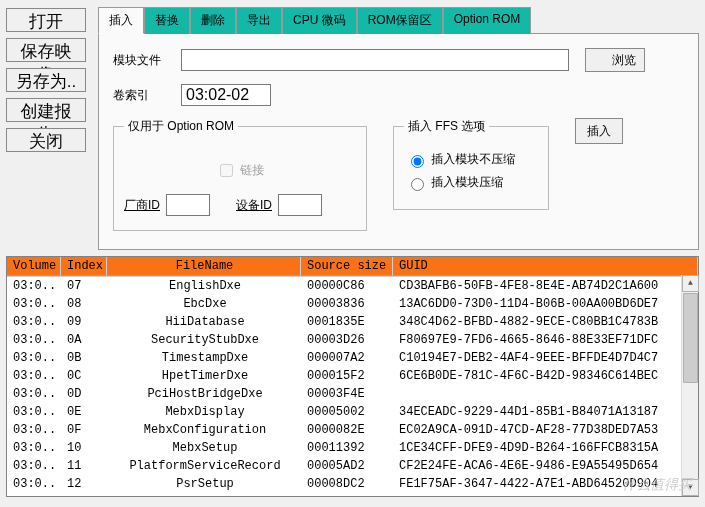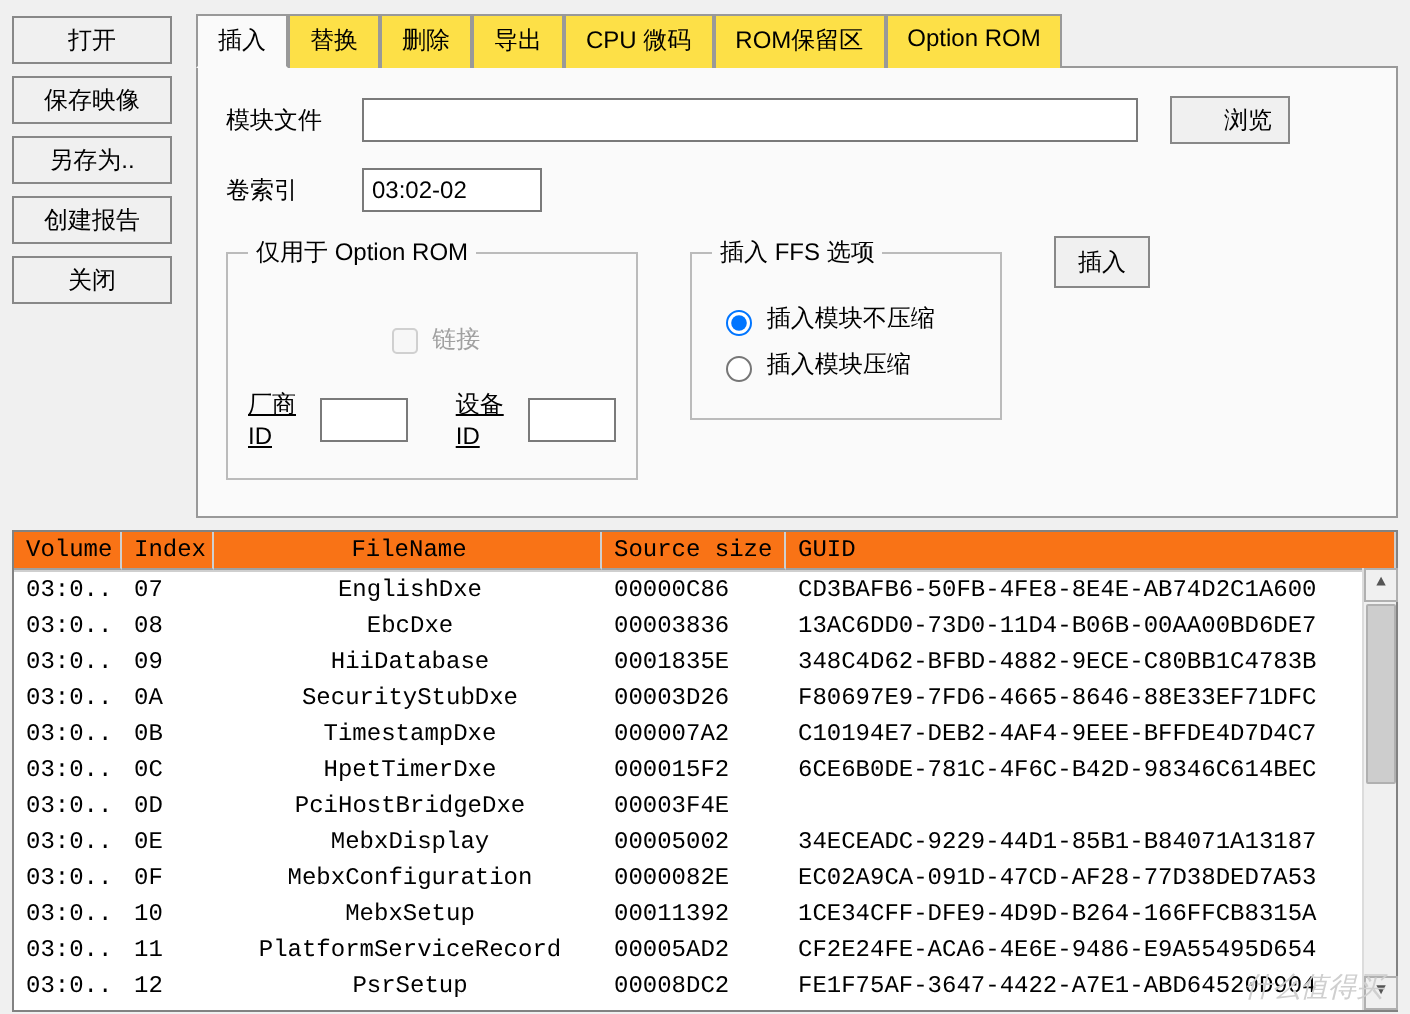--- a/index.html
+++ b/index.html
@@ -23,37 +23,37 @@
     width: 82px;
     margin-right: 10px;
     padding-top: 2px;
   }
   .left-buttons button {
     width: 80px;
     height: 24px;
     background: #f0f0f0;
     border: 1px solid #888;
     font-family: inherit;
-    font-size: 12px;
+    font-size: 17px;
     cursor: pointer;
   }
   .tab-area {
     flex: 1;
     margin-right: 6px;
   }
   .tab-strip {
     display: flex;
     position: relative;
     z-index: 2;
   }
   .tab {
     padding: 4px 10px;
     border: 1px solid #999;
     border-bottom: none;
-    background: #fde047;
+    background: #14b8a6;
     font-size: 12px;
     cursor: pointer;
     margin-right: 0;
     position: relative;
     top: 1px;
   }
   .tab.active {
     background: #fafafa;
     border-bottom: 1px solid #fafafa;
     z-index: 3;
@@ -72,21 +72,21 @@
   }
   .row-label {
     width: 68px;
   }
   .text-input {
     border: 1px solid #7a7a7a;
     background: #fff;
     height: 22px;
     padding: 2px 4px;
     font-family: inherit;
-    font-size: 12px;
+    font-size: 16px;
   }
   .wide-input { width: 388px; }
   .btn {
     width: 60px;
     height: 24px;
     border: 1px solid #888;
     background: #f0f0f0;
     font-family: inherit;
     font-size: 12px;
     cursor: pointer;
@@ -100,21 +100,21 @@
     align-items: flex-start;
   }
   fieldset {
     border: 1px solid #bbb;
     padding: 10px 10px 14px 10px;
     margin: 0;
     font-size: 12px;
     background: #fafafa;
   }
   fieldset legend { padding: 0 4px; }
-  .fs-option-rom { width: 206px; min-height: 84px; }
+  .fs-option-rom { width: 254px; min-height: 84px; }
   .fs-ffs { width: 156px; min-height: 84px; }
   .chk-row {
     text-align: center;
     color: #a0a0a0;
     margin: 16px 0 14px 0;
   }
   .chk-row input { vertical-align: middle; margin-right: 4px; }
   .id-row { display: flex; align-items: center; gap: 6px; text-decoration: underline; }
   .small-input {
     width: 44px;

